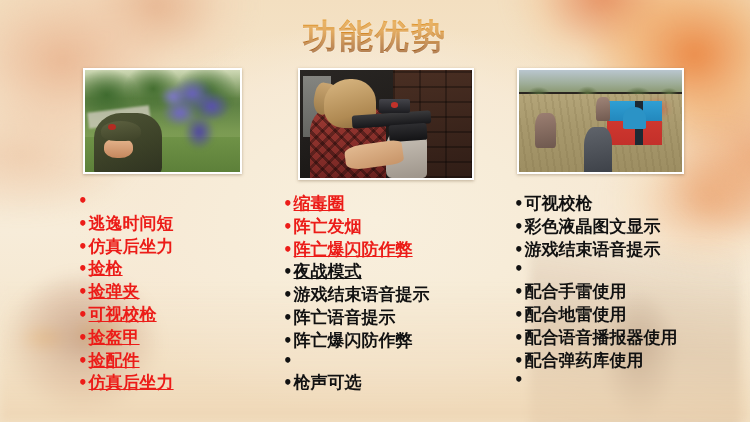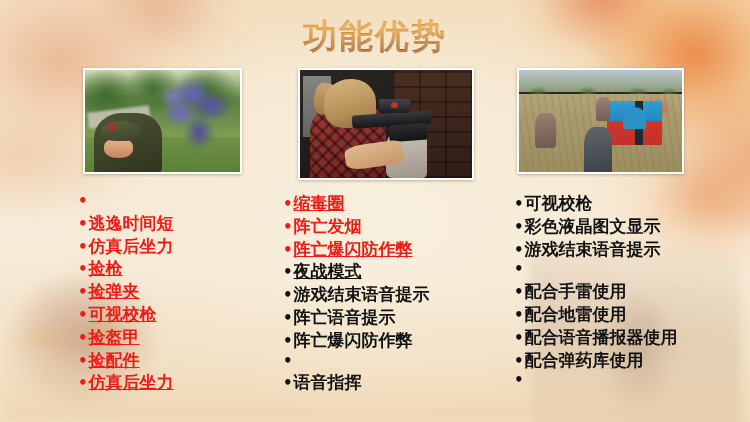--- a/index.html
+++ b/index.html
@@ -351,21 +351,21 @@
         </div>
       <div class="bullet black">
           <span class="dot">•</span>
           <span class="txt">阵亡爆闪防作弊</span>
         </div>
       <div class="bullet black">
           <span class="dot">•</span>
         </div>
       <div class="bullet black">
           <span class="dot">•</span>
-          <span class="txt">语音指挥</span>
+          <span class="txt">枪声可选</span>
         </div>
     </div>
 
     <div class="col col3">
       <div class="bullet black">
           <span class="dot">•</span>
           <span class="txt">可视校枪</span>
         </div>
       <div class="bullet black">
           <span class="dot">•</span>

